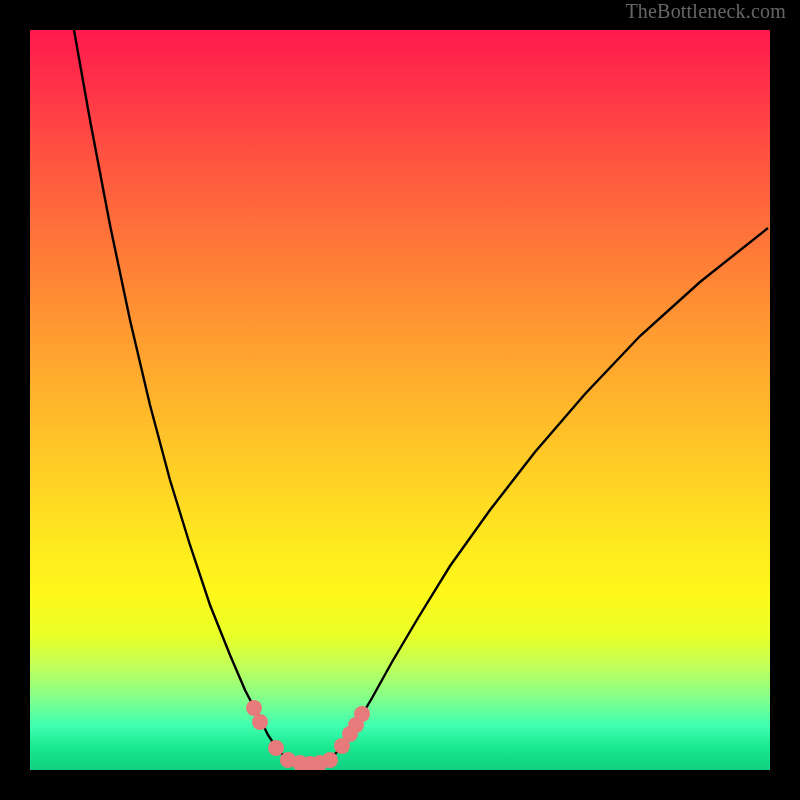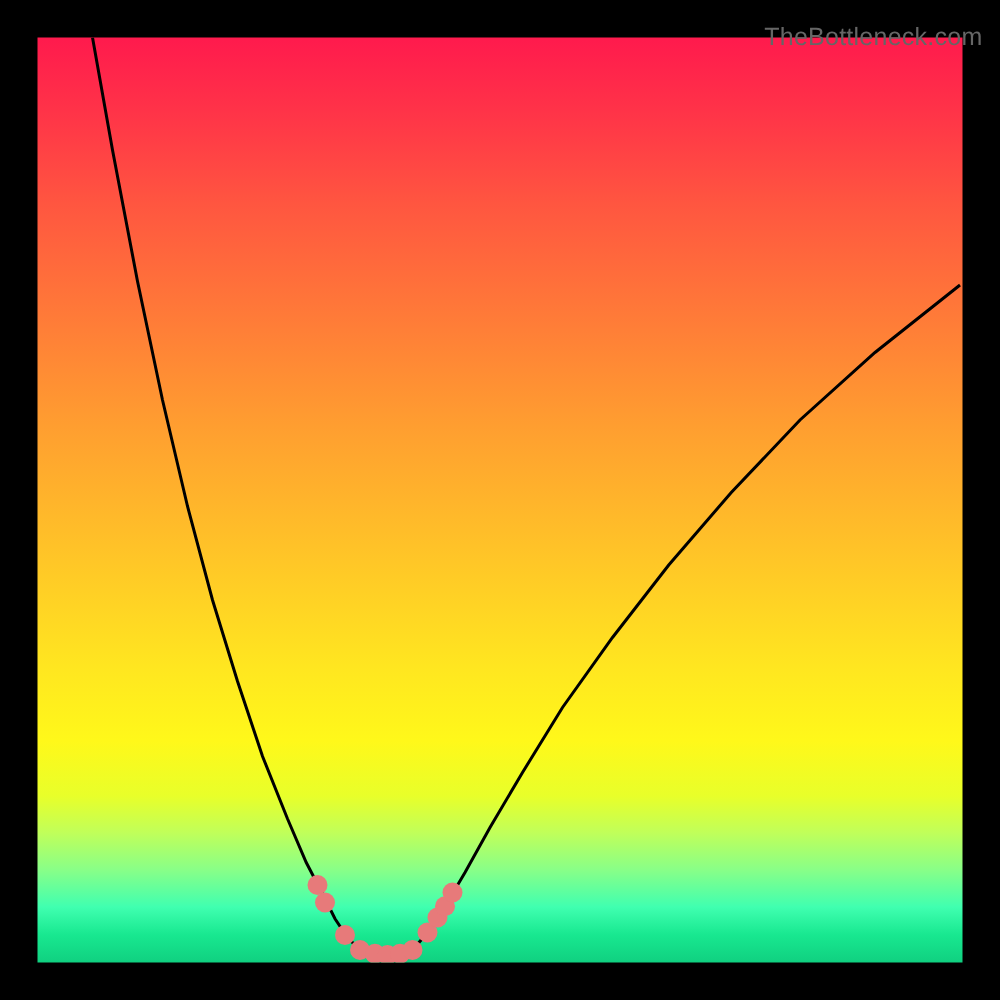--- a/index.html
+++ b/index.html
@@ -29,26 +29,27 @@
       #e8ff2a 82%,
       #c0ff5a 86%,
       #88ff88 90%,
       #40ffb0 94%,
       #18e890 97%,
       #10d080 100%
     );
   }
   .watermark {
     position: absolute;
-    top: 19px;
+    top: 0;
     right: 14px;
     font-size: 20px;
     color: #666;
     font-weight: 500;
     letter-spacing: 0.2px;
+    font-family: Liberation Serif, serif;
   }
   svg.curve {
     position: absolute;
     left: 0;
     top: 0;
     width: 740px;
     height: 740px;
   }
 </style>
 </head>

